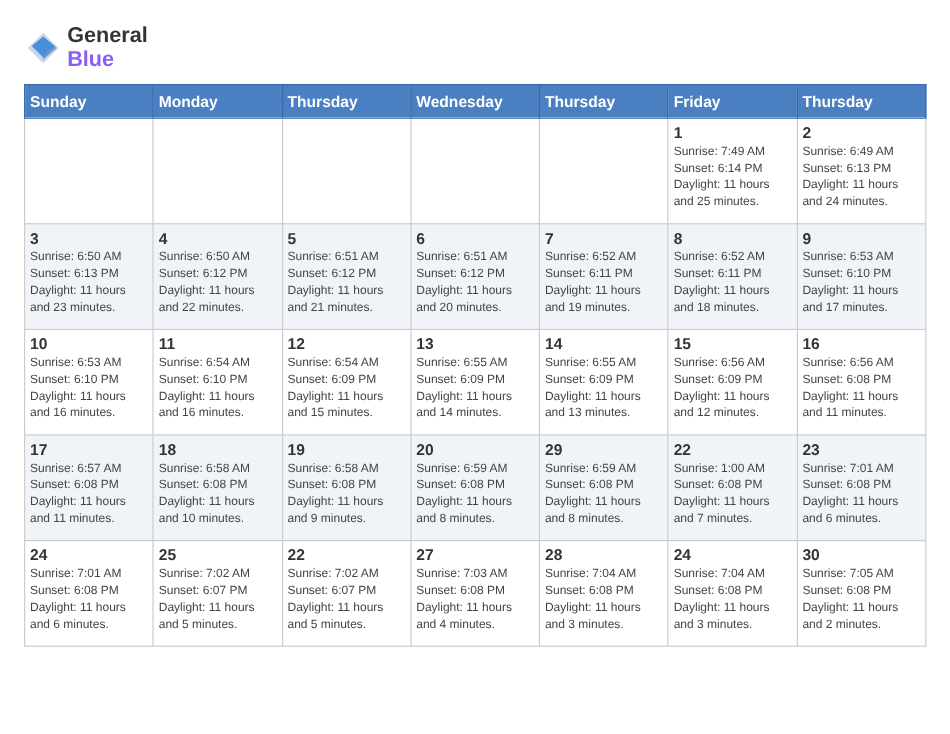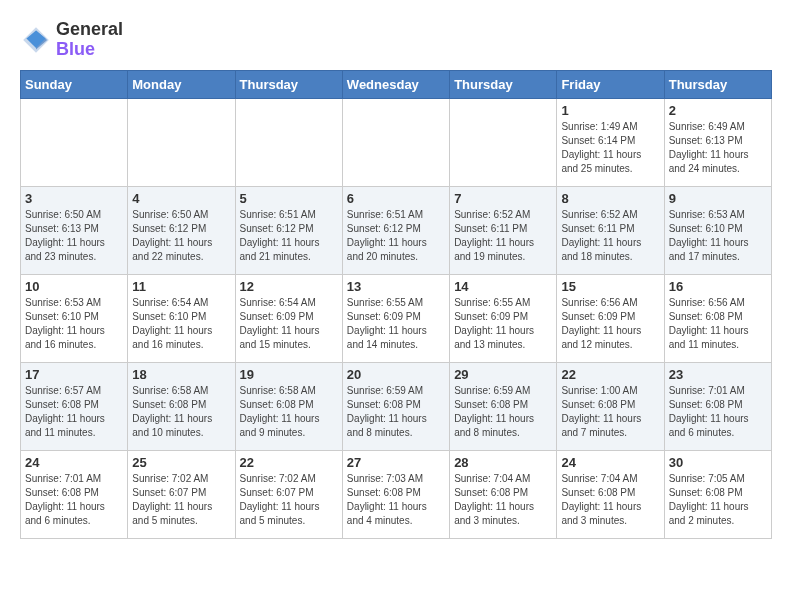--- a/index.html
+++ b/index.html
@@ -123,21 +123,21 @@
   </thead>
   <tbody id="calendar-body">
   <tr>
         <td class="empty-cell"></td>
         <td class="empty-cell"></td>
         <td class="empty-cell"></td>
         <td class="empty-cell"></td>
         <td class="empty-cell"></td>
         <td>
           <span class="day-num">1</span>
-          <div class="day-info">Sunrise: 1:49 AM
+          <div class="day-info">Sunrise: 7:49 AM
 Sunset: 6:14 PM
 Daylight: 11 hours and 25 minutes.</div>
         </td>
         <td>
           <span class="day-num">2</span>
           <div class="day-info">Sunrise: 6:49 AM
 Sunset: 6:13 PM
 Daylight: 11 hours and 24 minutes.</div>
         </td>
       </tr>

